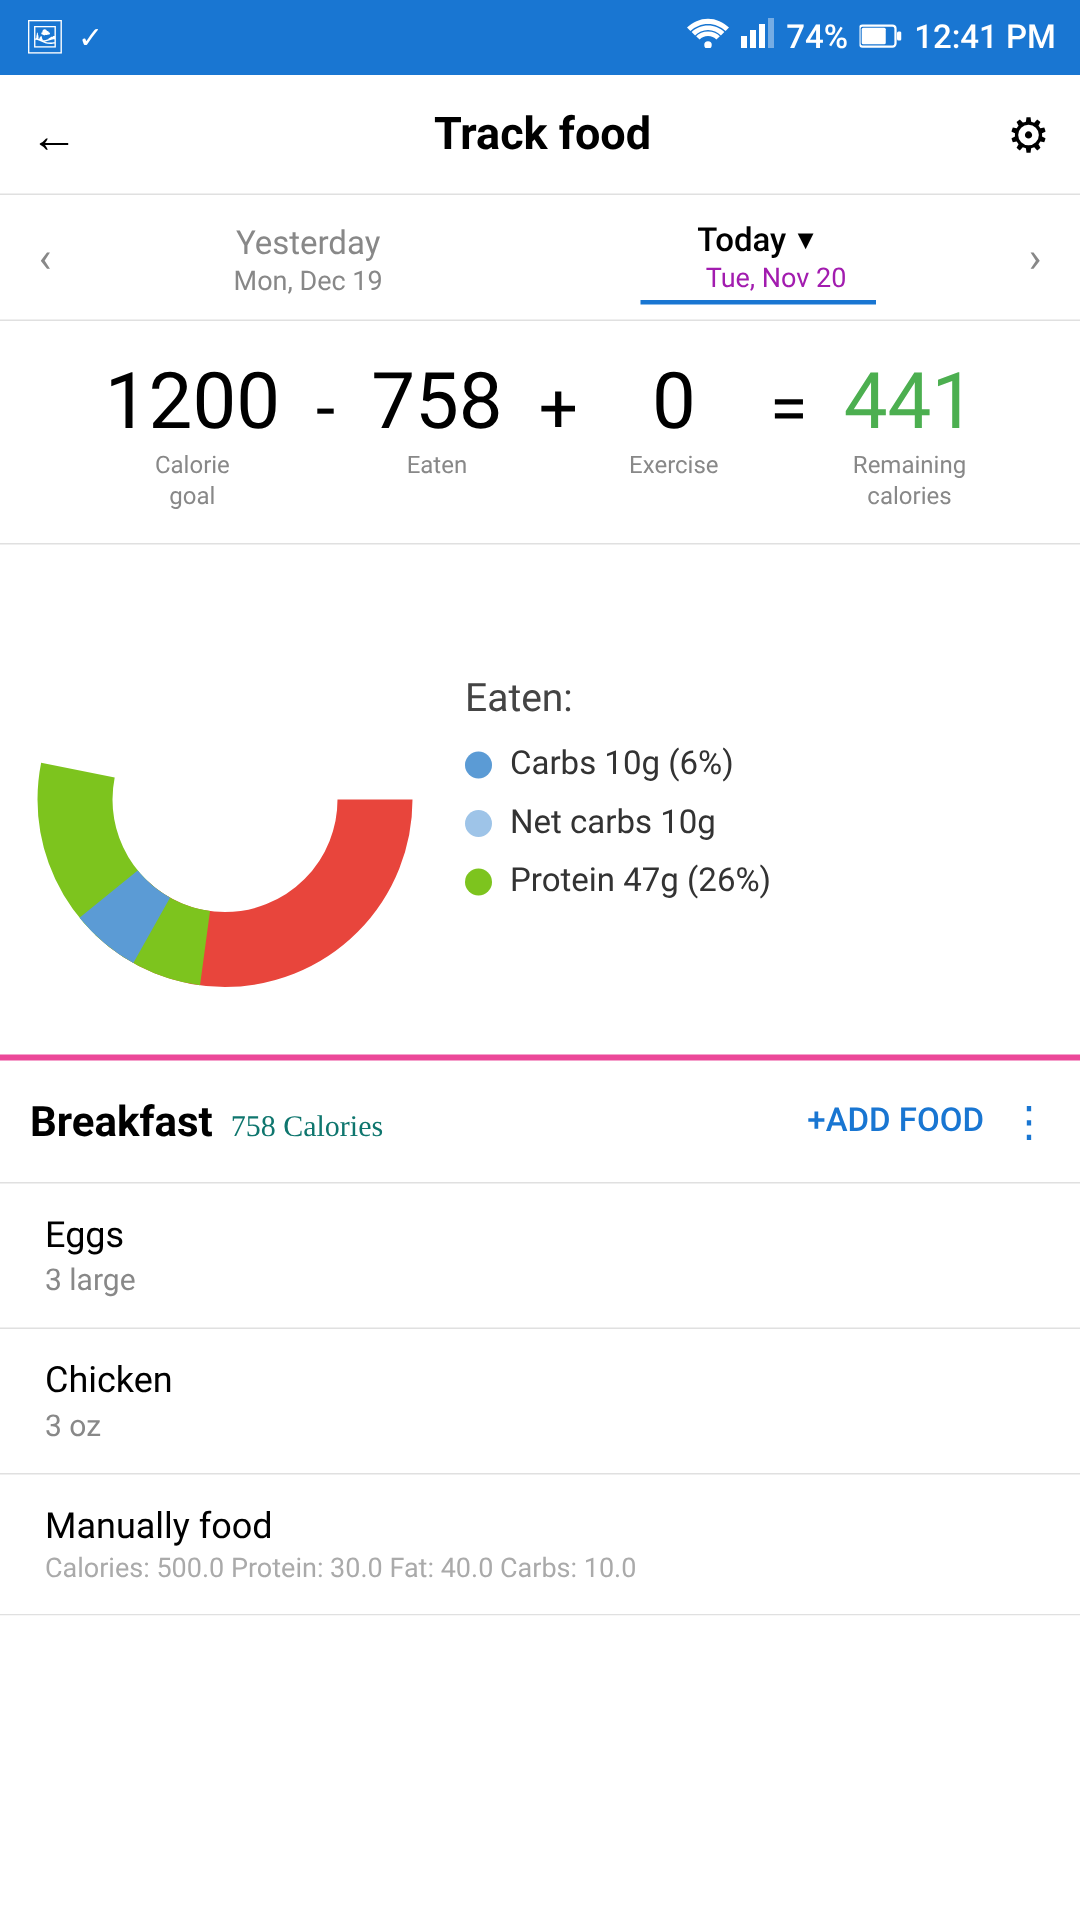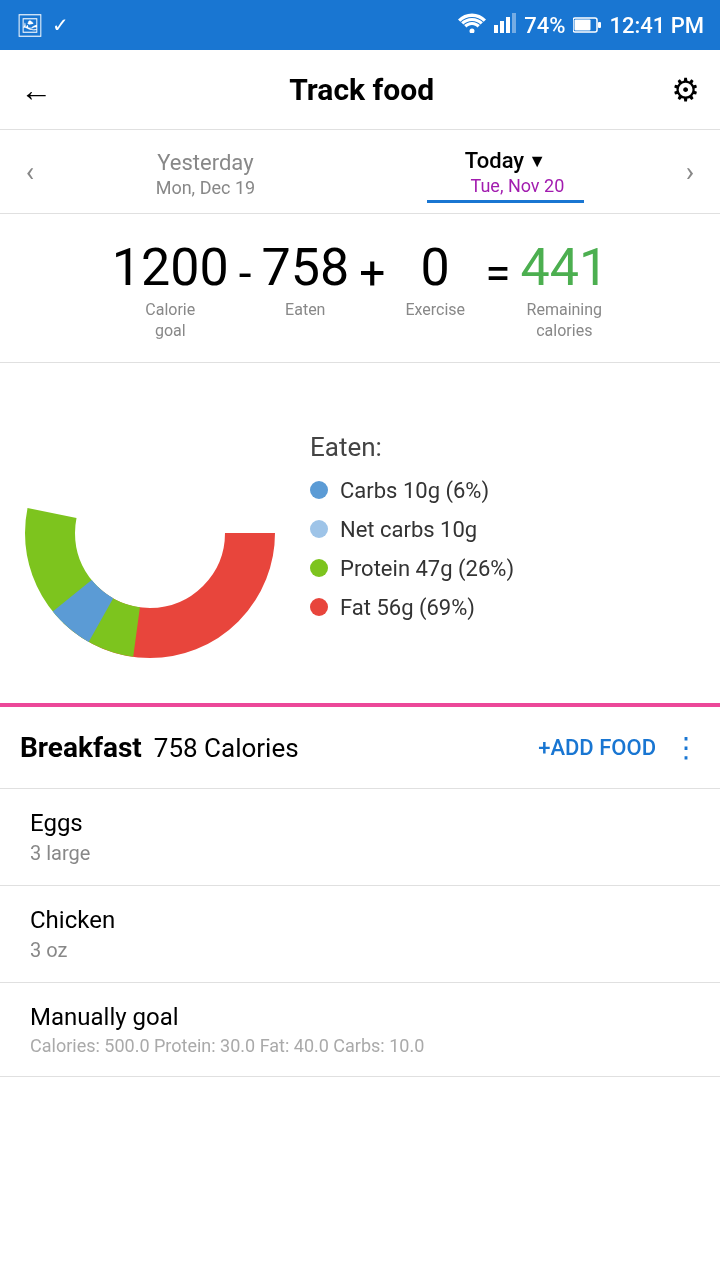--- a/index.html
+++ b/index.html
@@ -96,21 +96,21 @@
       margin-left: 24px;
     }
     .dropdown-arrow { font-size: 18px; }
 
     
     .calorie-summary {
       display: flex;
       align-items: flex-start;
       justify-content: center;
       padding: 28px 16px 20px;
-      gap: 0;
+      gap: 14px;
       border-bottom: 1px solid #e0e0e0;
     }
     .cal-item {
       display: flex;
       flex-direction: column;
       align-items: center;
       min-width: 80px;
     }
     .cal-number {
       font-size: 52px;
@@ -191,22 +191,23 @@
       display: flex;
       align-items: baseline;
       gap: 12px;
     }
     .meal-title {
       font-size: 28px;
       font-weight: 700;
       color: #000;
     }
     .meal-calories {
-      font-size: 26px;
-      color: #000000;
+      font-size: 20px;
+      color: #0f766e;
+      font-family: Liberation Serif, serif;
     }
     .meal-actions {
       display: flex;
       align-items: center;
       gap: 16px;
     }
     .add-food-btn {
       font-size: 22px;
       color: #1976d2;
       font-weight: 500;
@@ -338,24 +339,20 @@
       <span>Carbs 10g (6%)</span>
     </div>
     <div class="legend-item">
       <div class="legend-dot" style="background:#9ec4e8;"></div>
       <span>Net carbs 10g</span>
     </div>
     <div class="legend-item">
       <div class="legend-dot" style="background:#7dc41e;"></div>
       <span>Protein 47g (26%)</span>
     </div>
-    <div class="legend-item">
-      <div class="legend-dot" style="background:#e8453c;"></div>
-      <span>Fat 56g (69%)</span>
-    </div>
   </div>
 </div>
 
 <div class="meal-section">
   <div class="meal-header">
     <div class="meal-title-group">
       <span class="meal-title">Breakfast</span>
       <span class="meal-calories">758 Calories</span>
     </div>
     <div class="meal-actions">
@@ -368,16 +365,16 @@
     <div class="food-name">Eggs</div>
     <div class="food-detail">3 large</div>
   </div>
 
   <div class="food-item">
     <div class="food-name">Chicken</div>
     <div class="food-detail">3 oz</div>
   </div>
 
   <div class="food-item">
-    <div class="food-name">Manually goal</div>
+    <div class="food-name">Manually food</div>
     <div class="food-detail-small">Calories: 500.0  Protein: 30.0  Fat: 40.0  Carbs: 10.0</div>
   </div>
 </div>
 
 </body></html>

